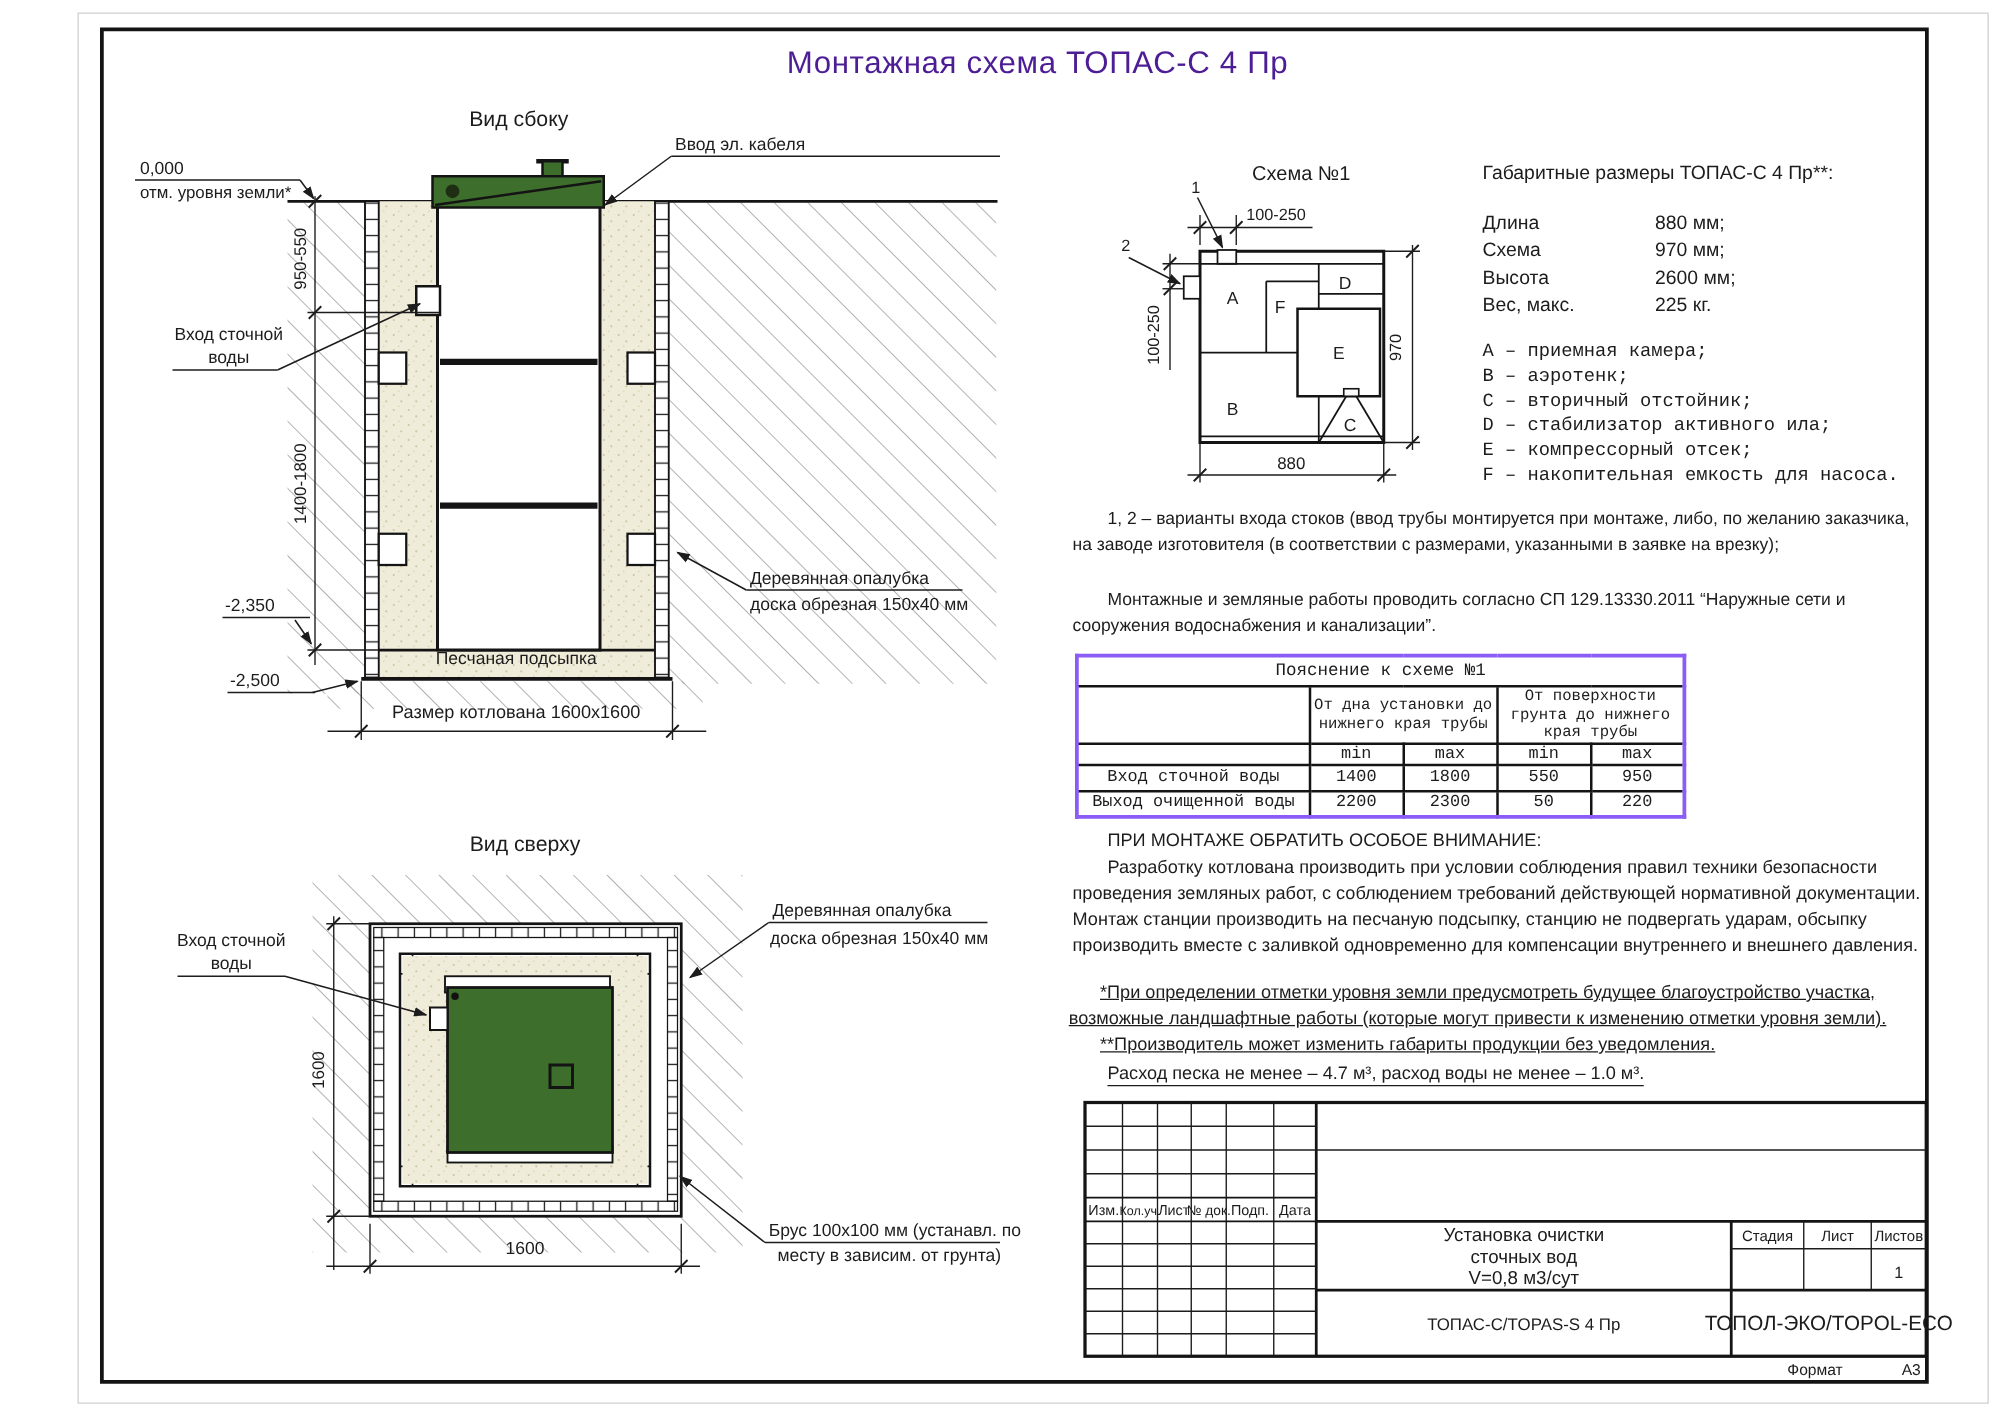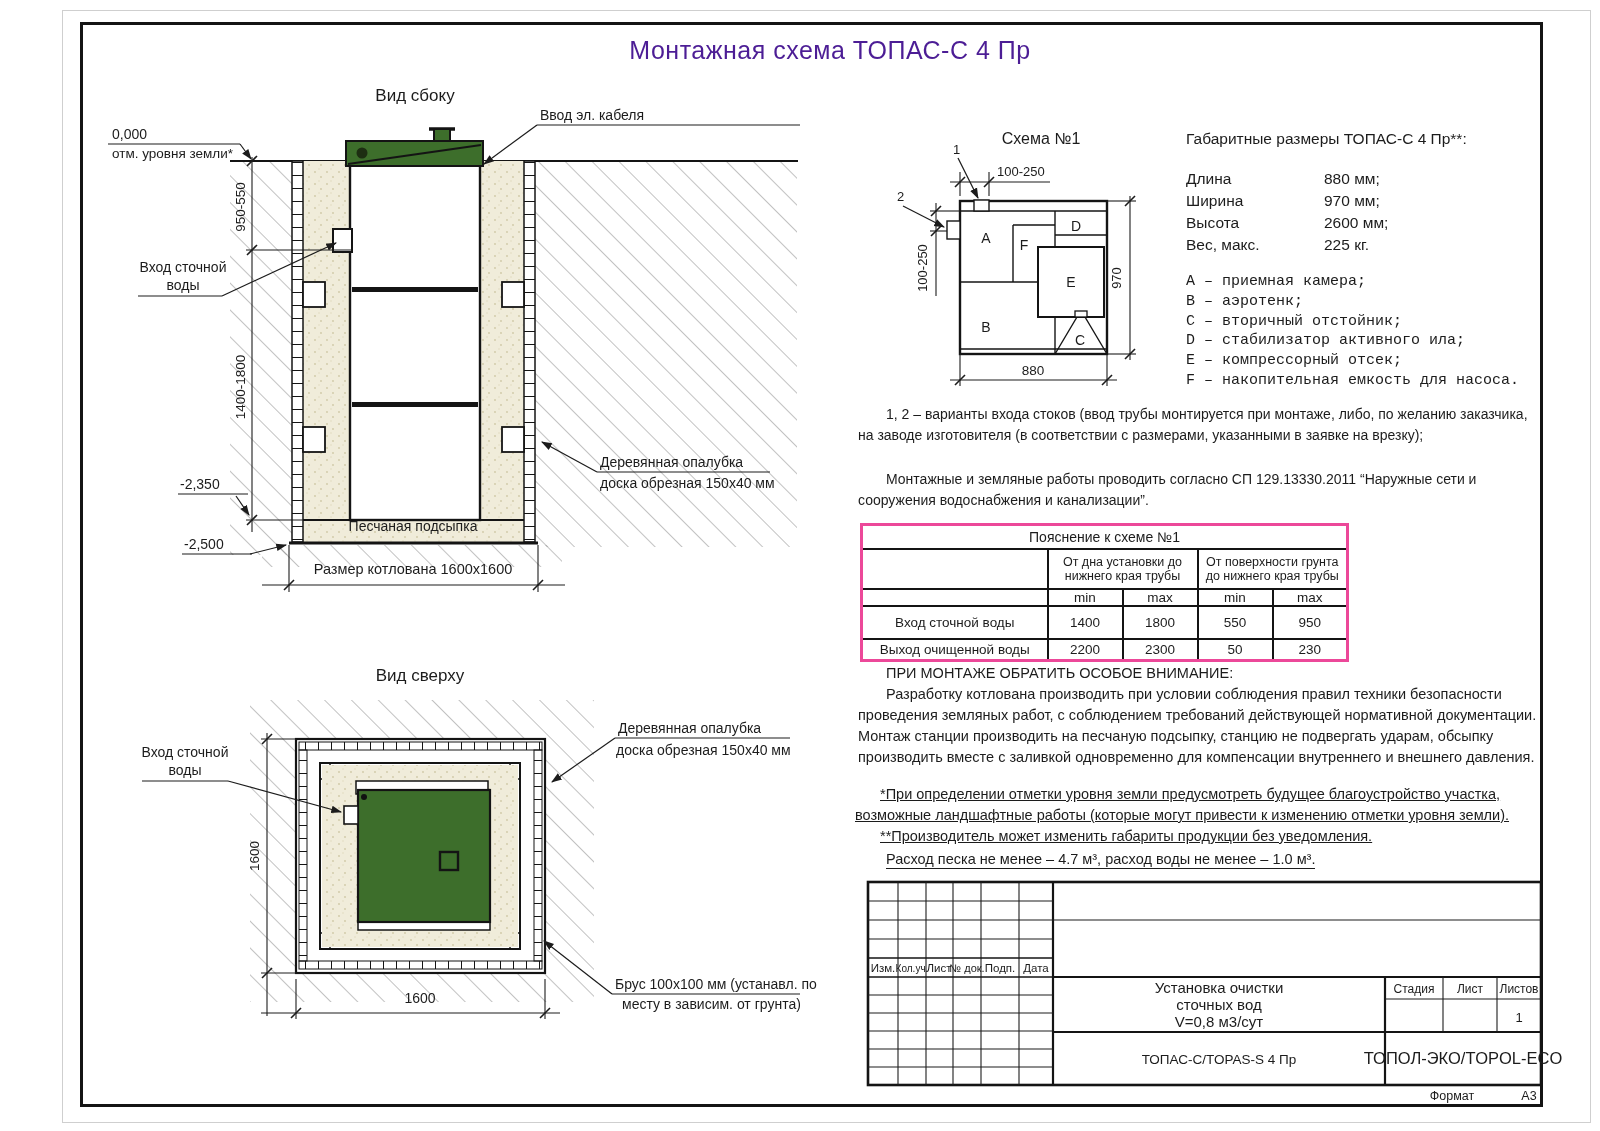--- a/index.html
+++ b/index.html
@@ -31,21 +31,21 @@
 
   .notes{position:absolute;left:858px;top:404px;width:682px;font-size:14px;line-height:21px;}
   .notes p{margin:0;text-indent:28px;}
   .notes p.gap{margin-top:23px;}
 
   table.expl{
     position:absolute;left:860px;top:523px;border-collapse:collapse;
     font-size:13.5px;table-layout:fixed;
   }
   table.expl td{border:2px solid #141414;text-align:center;padding:0;vertical-align:middle;}
-  table.expl{border:3px solid #ec4899;}
+  table.expl{border:3px solid #8b5cf6;font-family:Liberation Mono, monospace;}
   table.expl .gh{font-size:12.5px;line-height:14.5px;}
   table.expl .ttl{height:22px;font-size:14px;}
 
   .attention{position:absolute;left:858px;top:663px;width:690px;font-size:14.5px;line-height:21px;}
   .attention .at{padding-left:28px;}
   .attention p{margin:0;text-indent:28px;}
 
   .footnotes{position:absolute;left:855px;top:784px;width:684px;font-size:14.5px;line-height:21px;text-decoration:underline;}
   .footnotes p{margin:0;text-indent:25px;}
 
@@ -366,21 +366,21 @@
   </g>
 </svg>
 
 <div class="specs">
   <div class="ttl">Габаритные размеры ТОПАС-С 4 Пр**:</div>
   <div class="row">
     <span class="lb">Длина</span>
     <span>880 мм;</span>
   </div>
   <div class="row">
-    <span class="lb">Ширина</span>
+    <span class="lb">Схема</span>
     <span>970 мм;</span>
   </div>
   <div class="row">
     <span class="lb">Высота</span>
     <span>2600 мм;</span>
   </div>
   <div class="row">
     <span class="lb">Вес, макс.</span>
     <span>225 кг.</span>
   </div>
@@ -416,33 +416,33 @@
     <td colspan="2" class="gh">От дна установки до нижнего края трубы</td>
     <td colspan="2" class="gh">От поверхности грунта до нижнего края трубы</td>
   </tr>
   <tr style="height:14px">
     <td></td>
     <td>min</td>
     <td>max</td>
     <td>min</td>
     <td>max</td>
   </tr>
-  <tr style="height:33px">
+  <tr style="height:21px">
     <td>Вход сточной воды</td>
     <td>1400</td>
     <td>1800</td>
     <td>550</td>
     <td>950</td>
   </tr>
   <tr style="height:21px">
     <td>Выход очищенной воды</td>
     <td>2200</td>
     <td>2300</td>
     <td>50</td>
-    <td>230</td>
+    <td>220</td>
   </tr>
 </tbody>
   </table>
 
 <div class="attention">
   <div class="at">ПРИ МОНТАЖЕ ОБРАТИТЬ ОСОБОЕ ВНИМАНИЕ:</div>
   <p>Разработку котлована производить при условии соблюдения правил техники безопасности проведения земляных работ, с соблюдением требований действующей нормативной документации. Монтаж станции производить на песчаную подсыпку, станцию не подвергать ударам, обсыпку производить вместе с заливкой одновременно для компенсации внутреннего и внешнего давления.</p>
 </div>
 
 <div class="footnotes">

